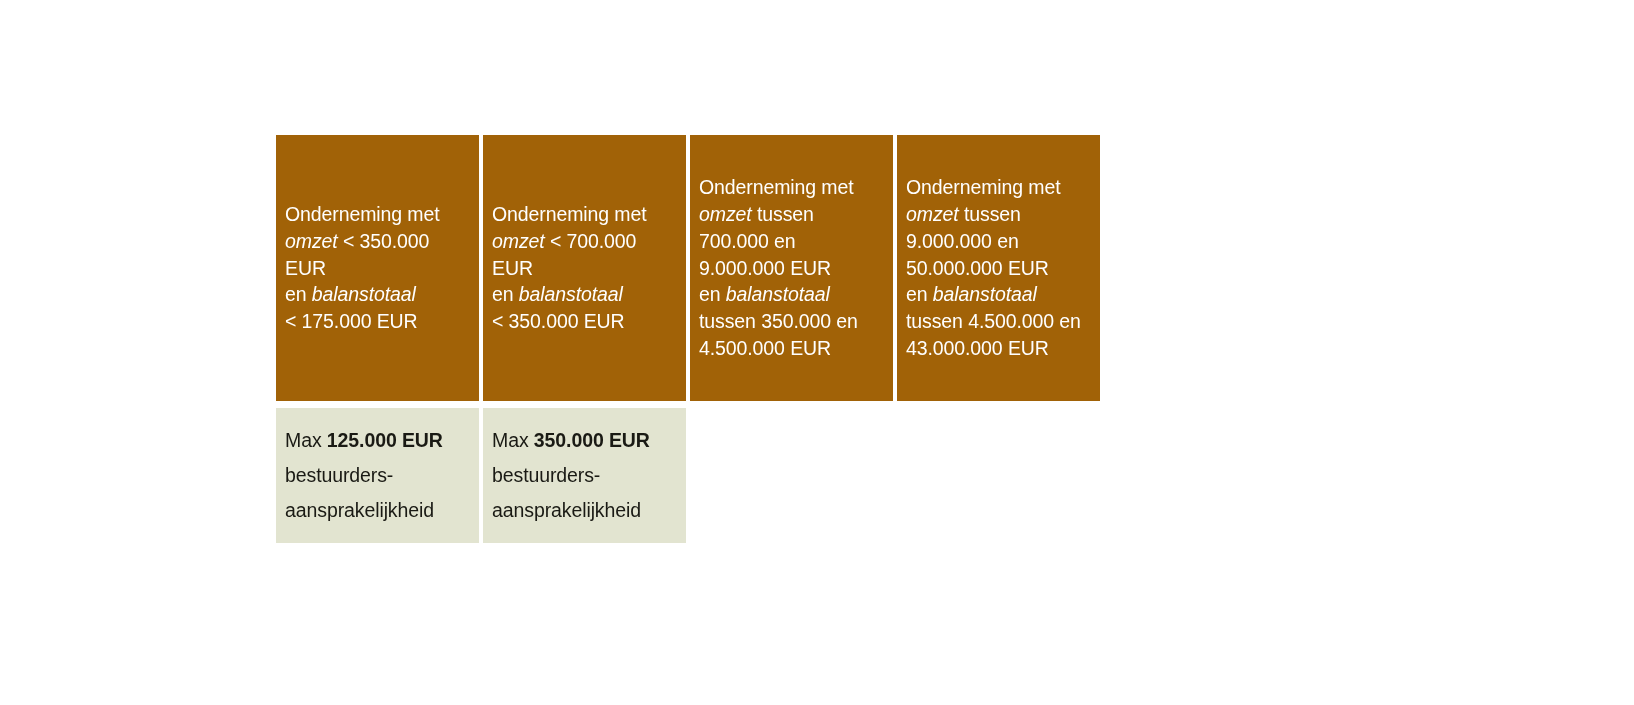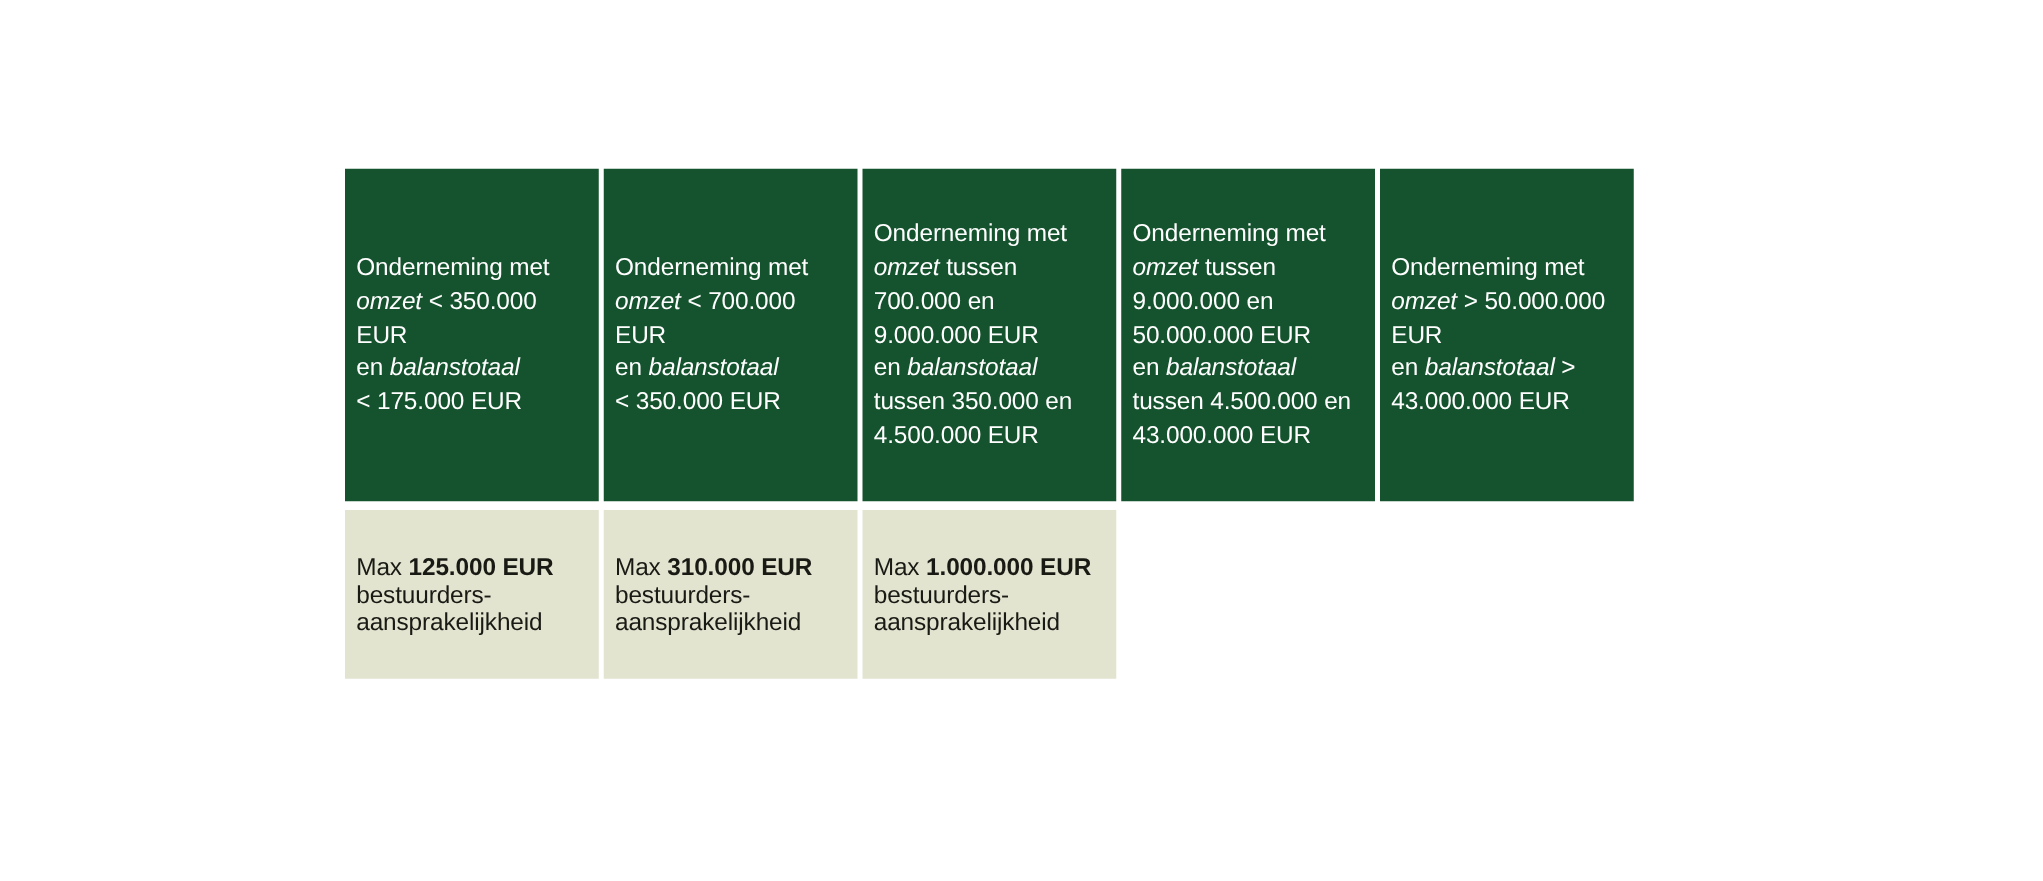--- a/index.html
+++ b/index.html
@@ -53,21 +53,21 @@
     flex: 0 0 203px;
     margin-right: 4px;
     overflow: hidden;
   }
   .cell:last-child {
     margin-right: 0;
   }
 
   
   .cell-criteria {
-    background: #14532d;
+    background: #a16207;
     color: #ffffff;
     display: flex;
     align-items: center;
     padding: 0 8px 0 9px;
   }
   .cell-criteria .cell-text {
     font-size: 19.5px;
     line-height: 26.8px;
     white-space: pre-line;
     letter-spacing: -0.1px;
@@ -76,21 +76,21 @@
   
   .cell-coverage {
     background: #e2e4d0;
     color: #1a1a14;
     display: flex;
     align-items: center;
     padding: 0 6px 0 9px;
   }
   .cell-coverage .cell-text {
     font-size: 19.5px;
-    line-height: 22px;
+    line-height: 35px;
     letter-spacing: -0.1px;
   }
 
   .cell-text em {
     font-style: italic;
   }
   .cell-text b {
     font-weight: bold;
   }
 </style>
@@ -115,33 +115,26 @@
       <div class="cell cell-criteria">
         <div class="cell-text"><span>Onderneming met </span><em>omzet</em><span> tussen 700.000 en 9.000.000 EUR
 en </span><em>balanstotaal</em><span>
 tussen 350.000 en 4.500.000 EUR</span></div>
       </div>
       <div class="cell cell-criteria">
         <div class="cell-text"><span>Onderneming met </span><em>omzet</em><span> tussen 9.000.000 en 50.000.000 EUR
 en </span><em>balanstotaal</em><span>
 tussen 4.500.000 en 43.000.000 EUR</span></div>
       </div>
-      <div class="cell cell-criteria">
-        <div class="cell-text"><span>Onderneming met </span><em>omzet</em><span> &gt; 50.000.000 EUR
-en </span><em>balanstotaal</em><span> &gt; 43.000.000 EUR</span></div>
-      </div>
     </div>
 
     <div class="row row-coverage">
       <div class="cell cell-coverage">
         <div class="cell-text"><span>Max </span><b>125.000 EUR</b><span> bestuurders-aansprakelijkheid</span></div>
       </div>
       <div class="cell cell-coverage">
-        <div class="cell-text"><span>Max </span><b>310.000 EUR</b><span> bestuurders-aansprakelijkheid</span></div>
-      </div>
-      <div class="cell cell-coverage">
-        <div class="cell-text"><span>Max </span><b>1.000.000 EUR</b><span> bestuurders-aansprakelijkheid</span></div>
+        <div class="cell-text"><span>Max </span><b>350.000 EUR</b><span> bestuurders-aansprakelijkheid</span></div>
       </div>
     </div>
 
   </div>
 
 </div>
 
 </body></html>

